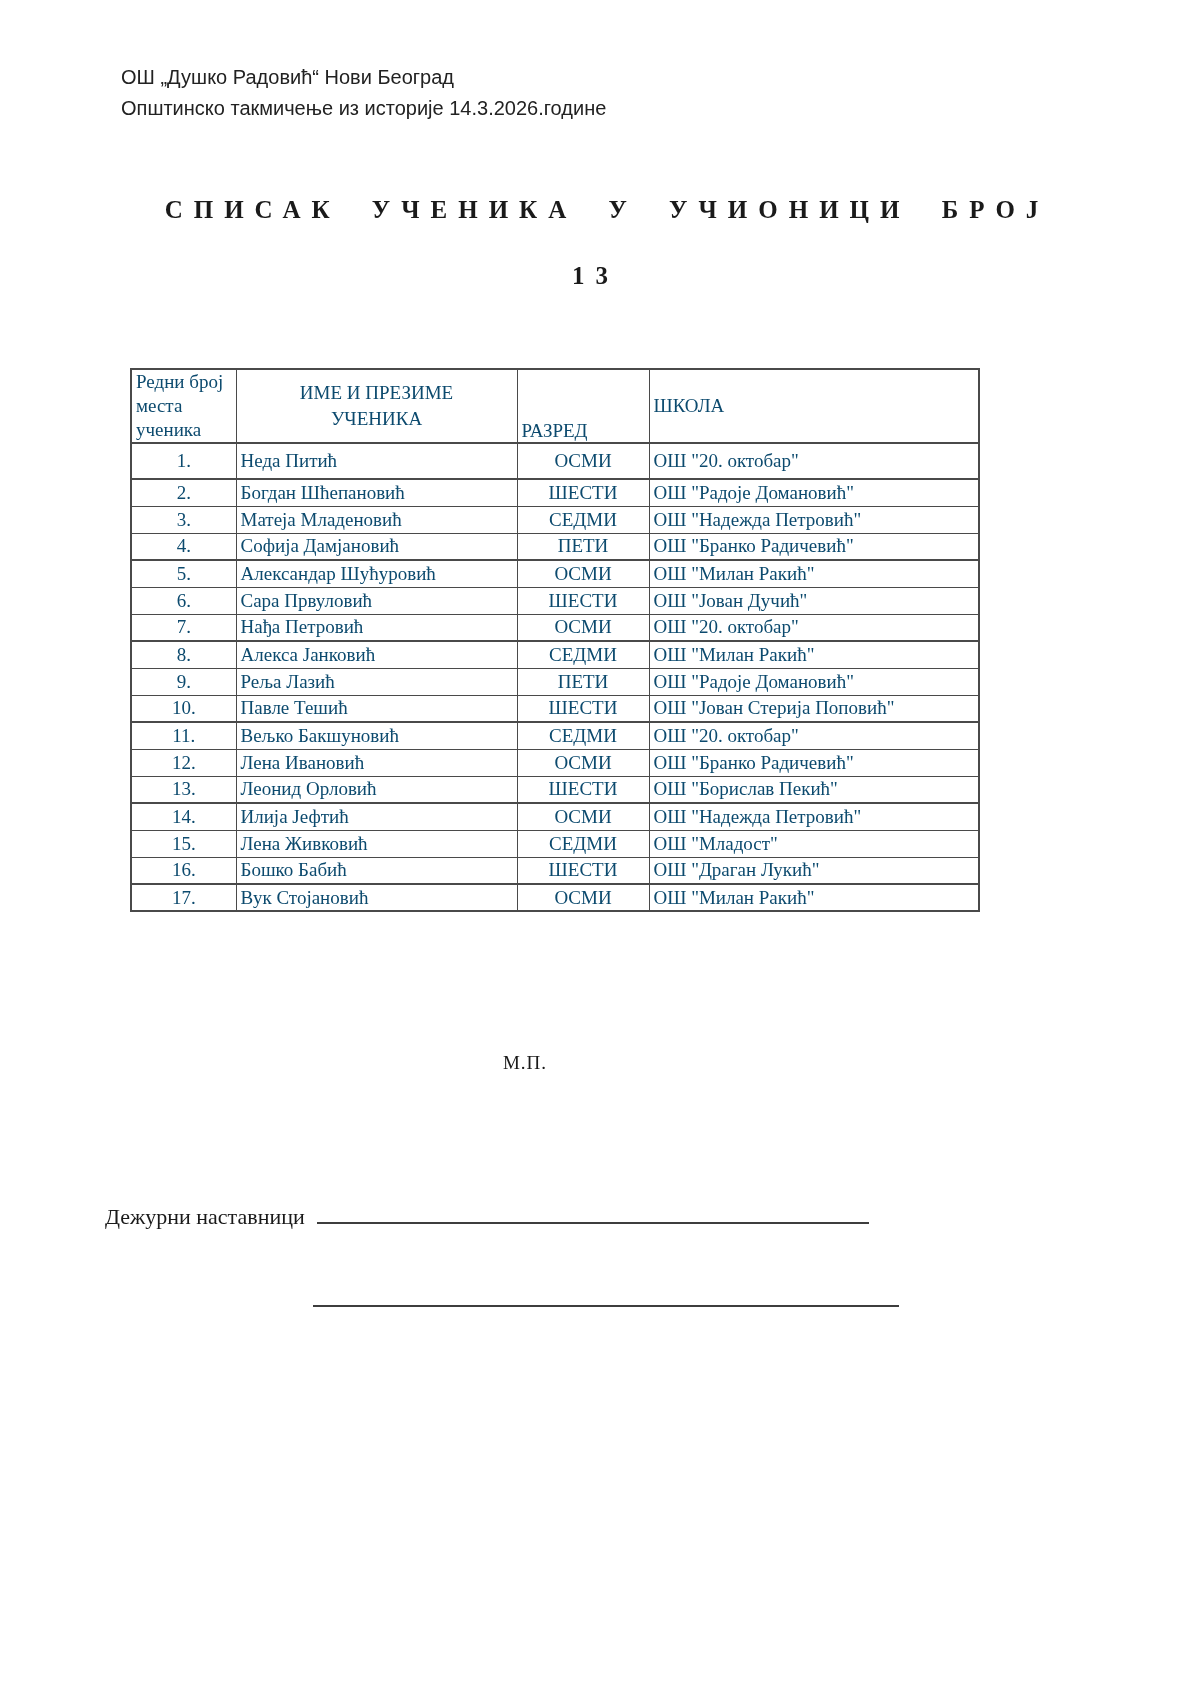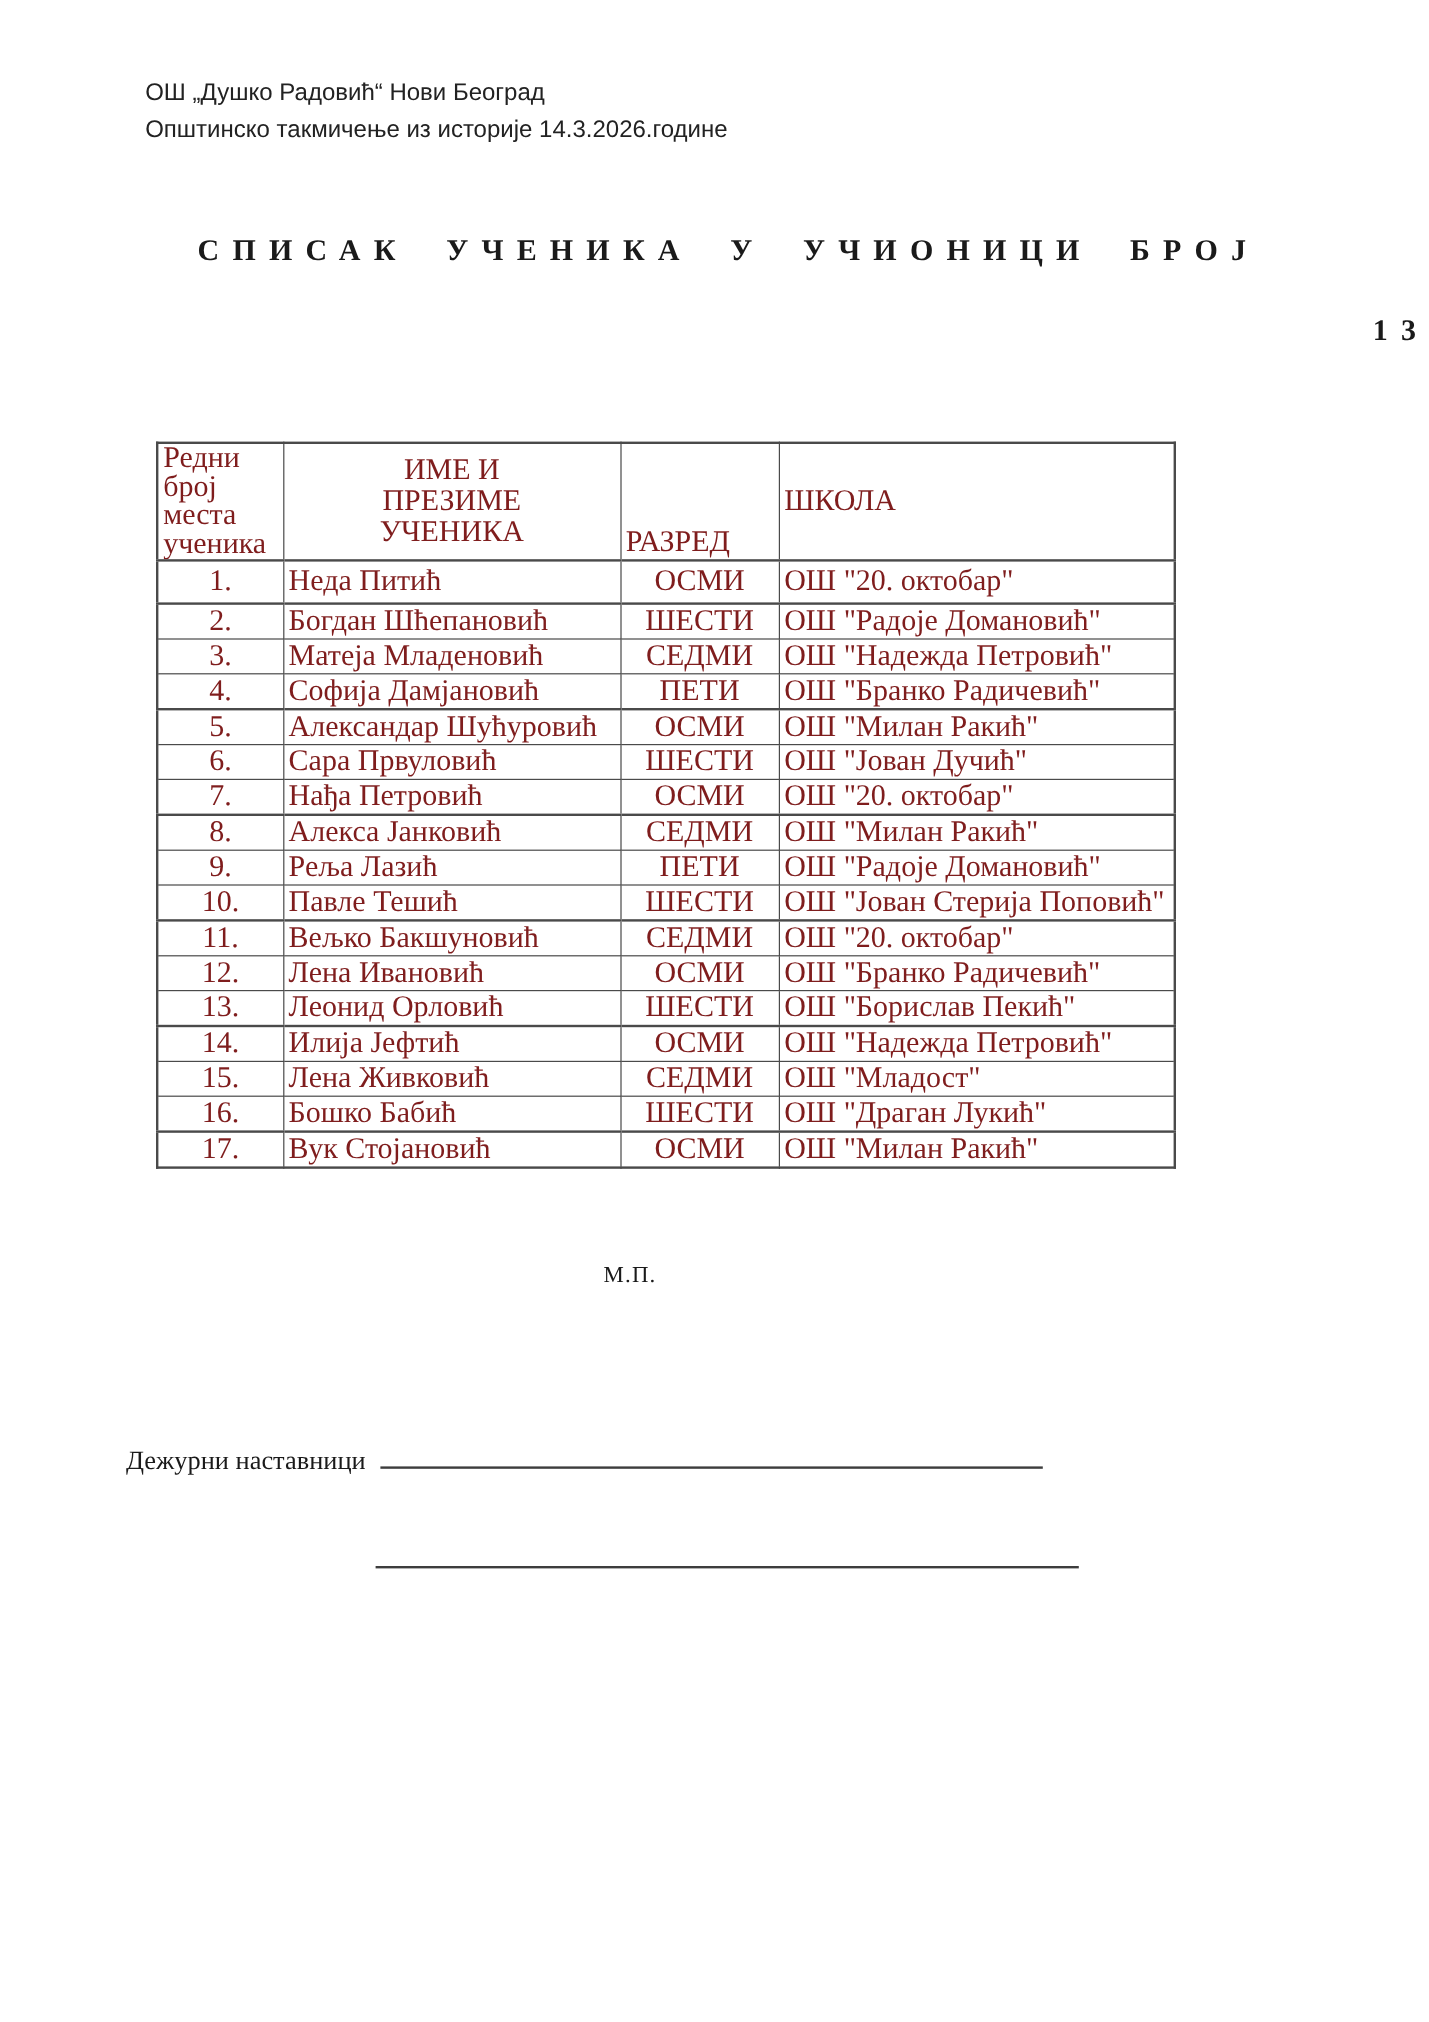--- a/index.html
+++ b/index.html
@@ -34,34 +34,34 @@
     letter-spacing: 11px;
     word-spacing: 14px;
     white-space: nowrap;
     padding-left: 23px;
   }
   .room-number {
     position: absolute;
     top: 262px;
     left: 0;
     width: 100%;
-    text-align: right;
+    text-align: center;
     font-weight: bold;
     font-size: 25px;
     letter-spacing: 11px;
   }
   table.students {
     position: absolute;
     left: 130px;
     top: 368px;
     width: 848px;
     border-collapse: collapse;
     table-layout: fixed;
-    font-size: 25px;
-    color: #7f1d1d;
+    font-size: 19px;
+    color: #0c4a6e;
     border: 2px solid #4a4a4a;
   }
   table.students th, table.students td {
     border: 1px solid #4a4a4a;
     font-weight: normal;
     padding: 0 4px;
     overflow: hidden;
     white-space: nowrap;
   }
   table.students thead tr { height: 70px; }

